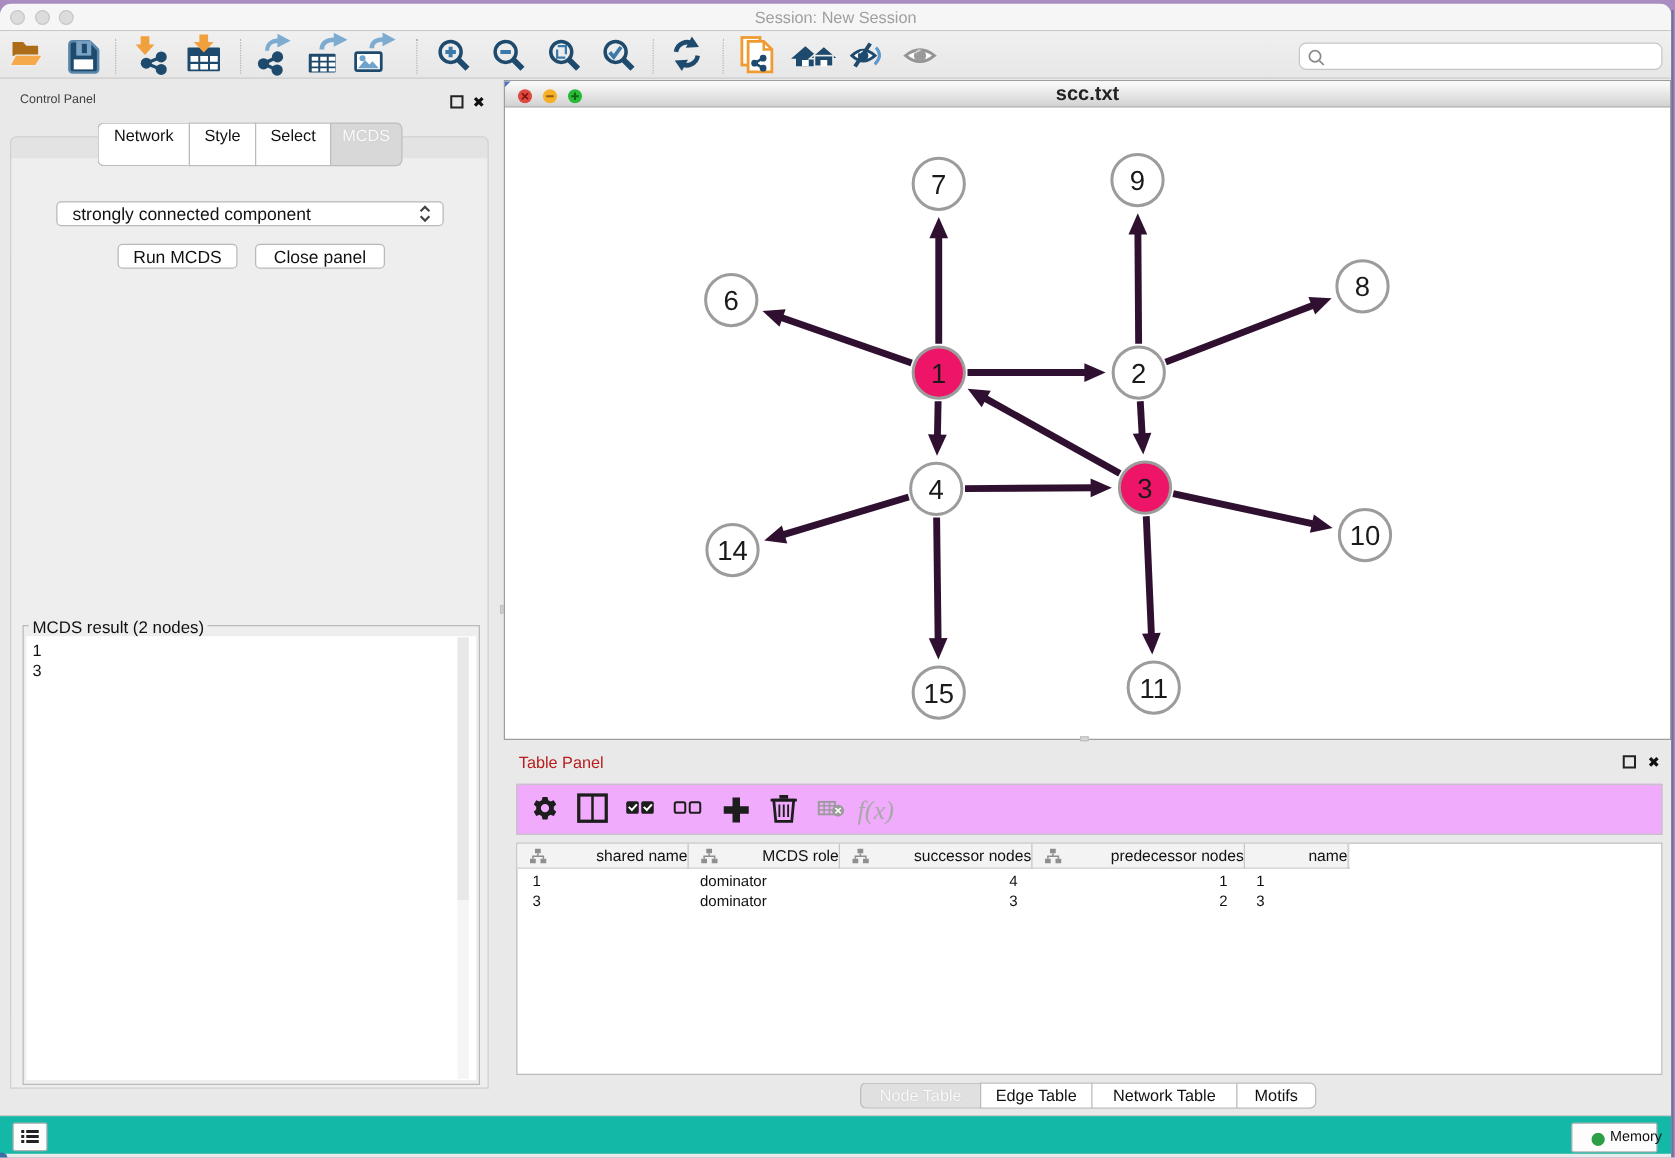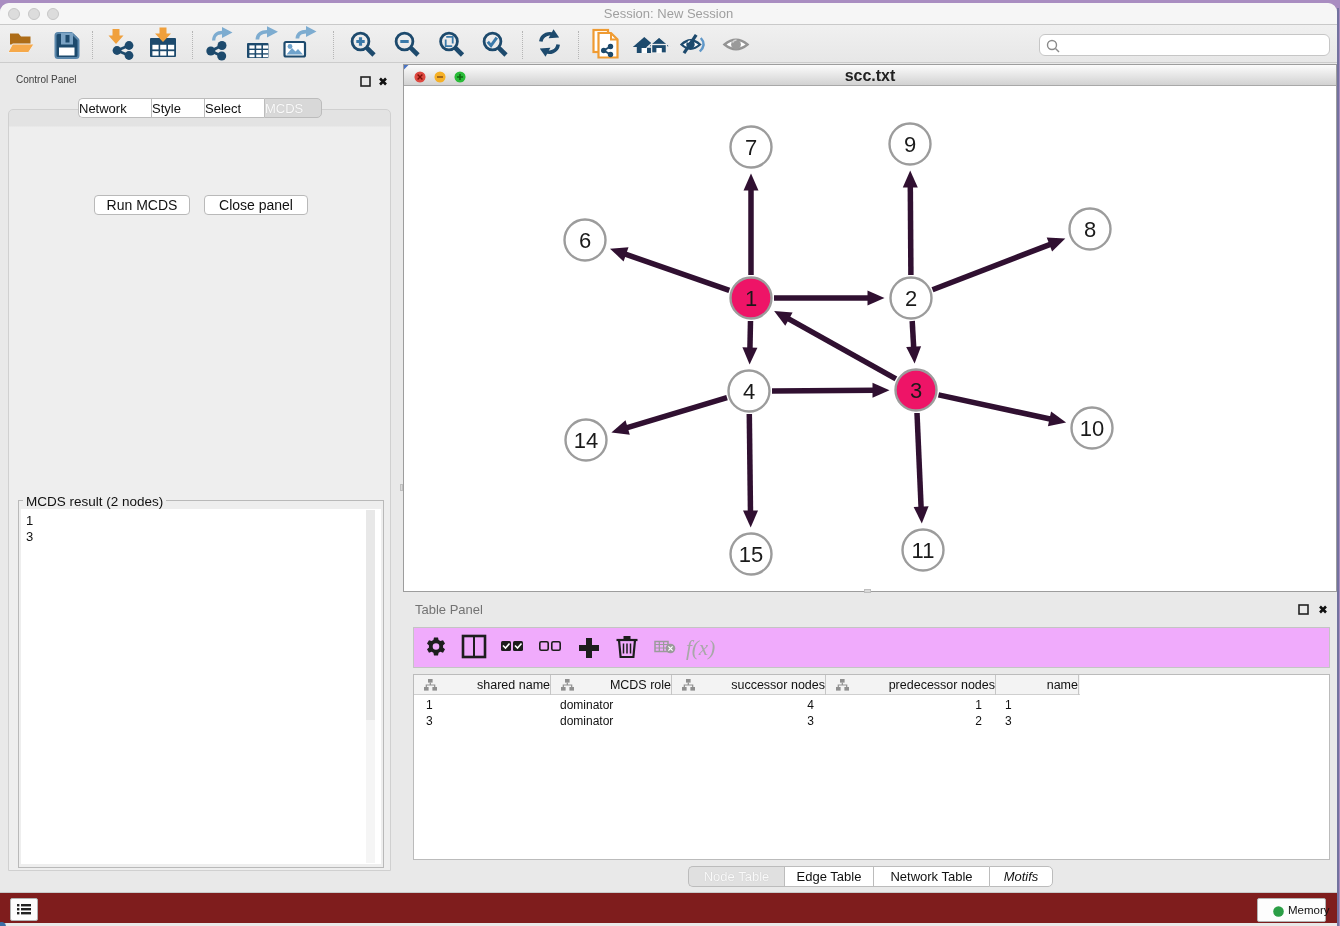--- a/index.html
+++ b/index.html
@@ -16,21 +16,21 @@
 .toolbar { position:absolute; left:0; top:22px; width:100%; height:38px;
   background:linear-gradient(#f0f0f0,#e7e7e7); border-bottom:1px solid #cccccc; }
 .tbsep { position:absolute; top:6px; height:28px; width:0;
   border-left:1px dotted #b5b5b5; }
 .searchbox { position:absolute; left:1039px; top:9px; width:291px; height:22px;
   background:#ffffff; border:1px solid #c6c6c6; border-radius:6px; }
 
 .cp-head { position:absolute; left:16px; top:71px; font-size:10px; color:#404040; }
 .panel-btns { position:absolute; }
 .cp-tabs { position:absolute; left:78px; top:95px; height:20px; z-index:5; }
-.tab { float:left; height:20px; line-height:19px; font-size:13px;
+.tab { float:left; height:35px; line-height:19px; text-align:center; font-size:13px;
   background:#fff; border:1px solid #bcbcbc; border-right:none; color:#111; }
 .tab.first { border-radius:5px 0 0 5px; }
 .tab.sel { background:#d8d8d8; color:#fafafa; border:1px solid #bcbcbc;
   border-radius:0 5px 5px 0; text-shadow:0 0 1px #bbb; }
 .cp-body { position:absolute; left:8px; top:106px; width:383px; height:762px;
   background:linear-gradient(#e3e3e3 0px, #e3e3e3 16px, #eeeeee 17px, #eeeeee 100%);
   border:1px solid #d0d0d0; border-radius:5px 5px 0 0; }
 .opt-label { position:absolute; left:0; width:100%; text-align:center;
   font-size:14px; color:#111; }
 .dropdown { position:absolute; left:36px; top:51px; width:310px; height:20px;
@@ -45,39 +45,39 @@
 .mcds-text { position:absolute; left:2px; top:8px; right:2px; bottom:3px;
   background:#fff; font-size:13px; color:#111; padding:4px 0 0 5px; line-height:16px; }
 
 .netwin { position:absolute; left:403px; top:61px; width:934px; height:528px;
   border:1px solid #9d9d9d; background:#fff; }
 .net-title { position:absolute; left:0; top:0; width:100%; height:21px;
   background:linear-gradient(#fcfcfc,#d2d2d2); border-bottom:1px solid #a8a8a8;
   text-align:center; font-size:16px; font-weight:bold; color:#222; line-height:21px; }
 .mac { position:absolute; top:6px; width:12px; height:12px; border-radius:50%; }
 
-.tp-head { position:absolute; left:415px; top:599px; font-size:13px; color:#737373; }
+.tp-head { position:absolute; left:415px; top:599px; font-size:13px; color:#b91c1c; }
 .tp-toolbar { position:absolute; left:413px; top:624px; width:917px; height:41px;
   background:#f0abfc; border:1px solid #c4c4c4; }
 .tp-table { position:absolute; left:413px; top:671px; width:917px; height:186px;
   background:#fff; border:1px solid #bbbbbb; }
 .th-row { position:absolute; left:0; top:0; width:666px; height:20px;
   background:#f3f3f3; border-bottom:1px solid #cfcfcf; }
 .th-cell { position:absolute; top:0; height:20px; border-right:1px solid #c6c6c6;
   font-size:12.5px; color:#111; text-align:right; line-height:20px; }
 .td { position:absolute; font-size:12px; color:#111; height:16px; line-height:16px; }
 .tp-tabs { position:absolute; left:688px; top:863px; height:22px; }
 .btab { float:left; height:21px; line-height:20px; box-sizing:border-box; text-align:center; font-size:13px;
   background:#fff; border:1px solid #bcbcbc; border-right:none; color:#111; }
 .btab.sel { background:#e0e0e0; color:#fafafa; text-shadow:0 0 1px #bbb;
   border-radius:5px 0 0 5px; }
-.btab.last { border-right:1px solid #bcbcbc; border-radius:0 5px 5px 0;font-style:italic; }
+.btab.last { border-right:1px solid #bcbcbc; border-radius:0 5px 5px 0; }
 
 .statusbar { position:absolute; left:0; top:889px; width:100%; height:31px;
-  background:#7f1d1d; border-top:1px solid #c9c9c9; }
+  background:#14b8a6; border-top:1px solid #c9c9c9; }
 .sb-btn { position:absolute; background:#fdfdfd; border:1px solid #b2b2b2;
   border-radius:2px; }
 </style>
 </head>
 <body>
 <div class="win">
   <div class="titlebar">
     <div class="tl" style="left:8px;"></div>
     <div class="tl" style="left:28px;"></div>
     <div class="tl" style="left:47px;"></div>
@@ -212,20 +212,26 @@
     <rect x="2" y="2" width="9" height="9" fill="none" stroke="#222" stroke-width="1.6"></rect>
     <path d="M21 2 L27 8 M27 2 L21 8" stroke="#111" stroke-width="2.6" transform="translate(0,1.5)"></path>
   </svg>
   <div class="cp-tabs">
     <div class="tab first" style="width:73px;">Network</div>
       <div class="tab" style="width:53px;">Style</div>
       <div class="tab" style="width:60px;">Select</div>
       <div class="tab sel" style="width:58px;">MCDS</div>
   </div>
   <div class="cp-body">
+    <div class="dropdown">strongly connected component
+      <svg width="12" height="16" viewBox="0 0 12 16" style="position:absolute;right:8px;top:1px;">
+          <path d="M2.5 6 L6 2.5 L9.5 6" fill="none" stroke="#444" stroke-width="1.7"></path>
+          <path d="M2.5 10 L6 13.5 L9.5 10" fill="none" stroke="#444" stroke-width="1.7"></path>
+        </svg>
+    </div>
     <div class="btn" style="left:85px; top:85px; width:96px;">Run MCDS</div>
     <div class="btn" style="left:195px; top:85px; width:104px;">Close panel</div>
     <div class="mcds-group">
       <div class="mcds-label">MCDS result (2 nodes)</div>
       <div class="mcds-text">1<br>3
         <div style="position:absolute; right:6px; top:1px; bottom:1px; width:9px; background:#f5f5f5;">
             <div style="position:absolute;left:0;top:0;width:9px;height:210px;background:#e8e8e8;"></div>
           </div>
       </div>
     </div>

